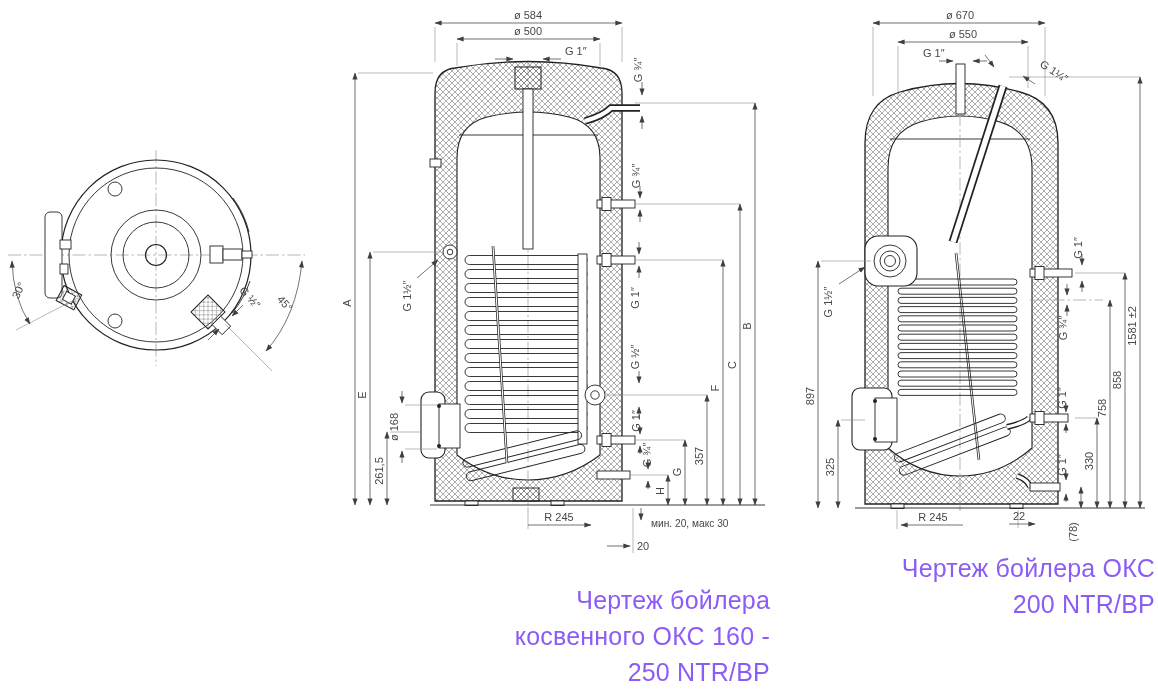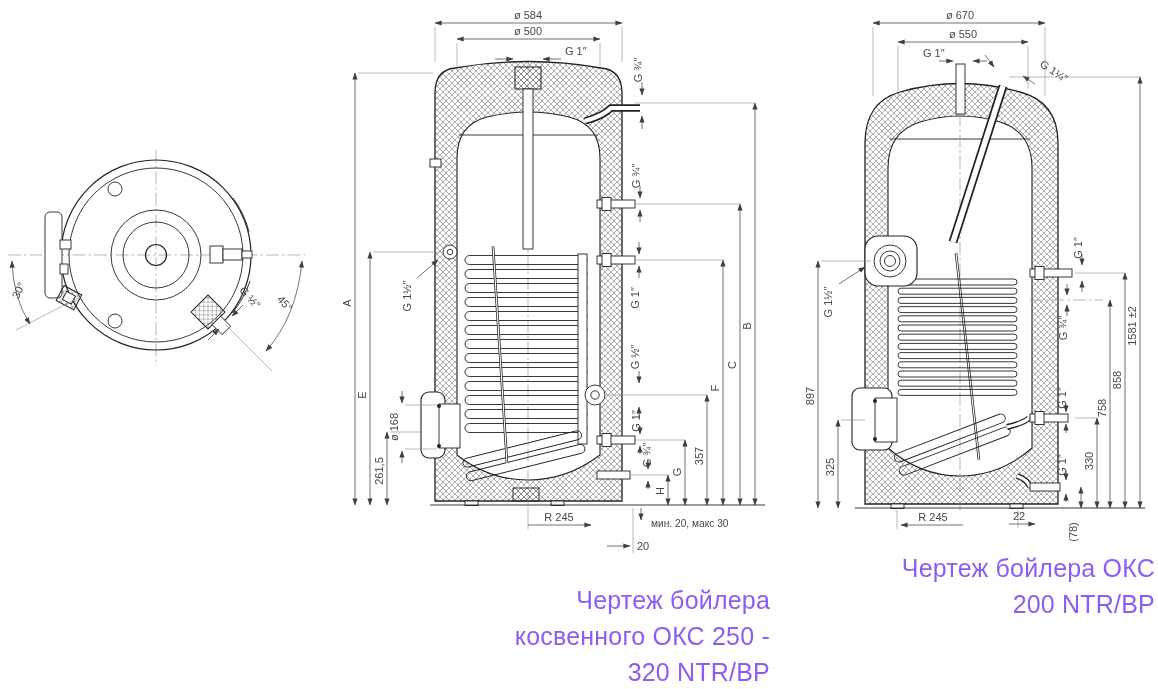--- a/index.html
+++ b/index.html
@@ -384,21 +384,21 @@
     <line class="dm" x1="168" y1="517" x2="106" y2="517" marker-end="url(#arC)"></line>
     <text class="dt" x="138" y="513" text-anchor="middle">R 245</text>
     <line class="ext" x1="223" y1="502" x2="223" y2="520"></line>
     <line class="dm" x1="214" y1="516" x2="240" y2="516" marker-end="url(#arC)"></line>
     <text class="dt" x="224" y="512" text-anchor="middle">22</text>
   </g>
 </svg>
 
 <div class="caption" style="left:340px;top:582px;width:430px">
   <span style="display:block">Чертеж бойлера</span>
-  <span style="display:block">косвенного ОКС 250 -</span>
-  <span style="display:block">320 NTR/BP</span>
+  <span style="display:block">косвенного ОКС 160 -</span>
+  <span style="display:block">250 NTR/BP</span>
 </div>
 <div class="caption" style="left:795px;top:550px;width:360px">
   <span style="display:block">Чертеж бойлера ОКС</span>
   <span style="display:block">200 NTR/BP</span>
 </div>
 
 </div>
 
 </body></html>

